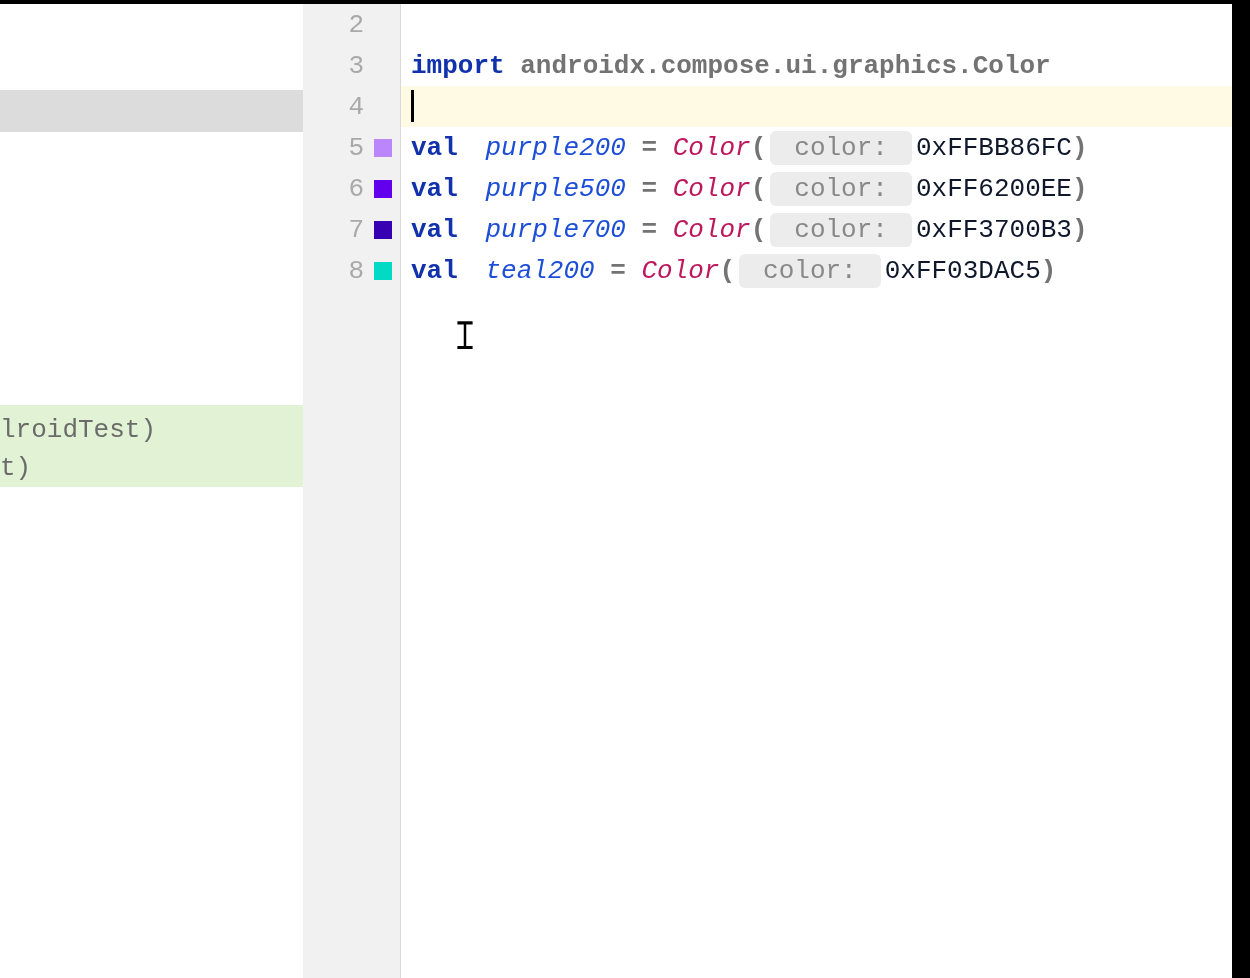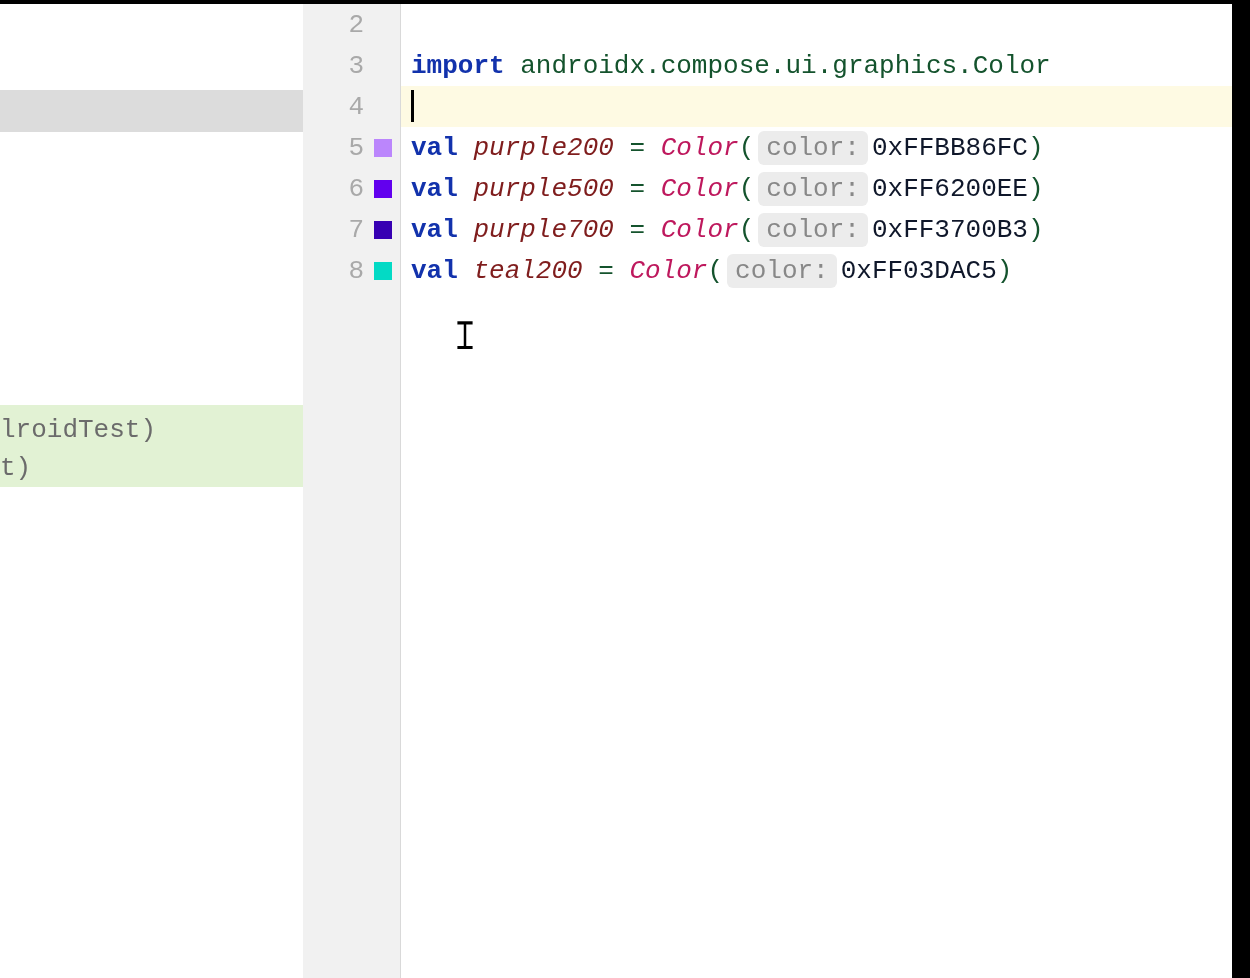--- a/index.html
+++ b/index.html
@@ -83,27 +83,27 @@
     }
     .cursor {
       position: absolute;
       left: 10px;
       top: 4px;
       width: 3px;
       height: 32px;
       background: #000;
     }
     .kw { color: #1232ac; font-weight: bold; }
-    .ident { color: #7f1d1d; font-style: italic; }
+    .ident { color: #1d4ed8; font-style: italic; margin-left: 12px; }
     .cls { color: #be185d; font-style: italic; }
-    .plain { color: #14532d; }
+    .plain { color: #737373; font-weight: bold; }
     .hint-pill {
       background: #ececec;
       border-radius: 6px;
-      padding: 2px 8px;
+      padding: 2px 24px;
       color: #888;
       font-style: normal;
       margin: 0 4px;
     }
     .hex { color: #0f172a; }
     .text-cursor {
       position: absolute;
       left: 52px;
       top: 310px;
       font-size: 38px;

